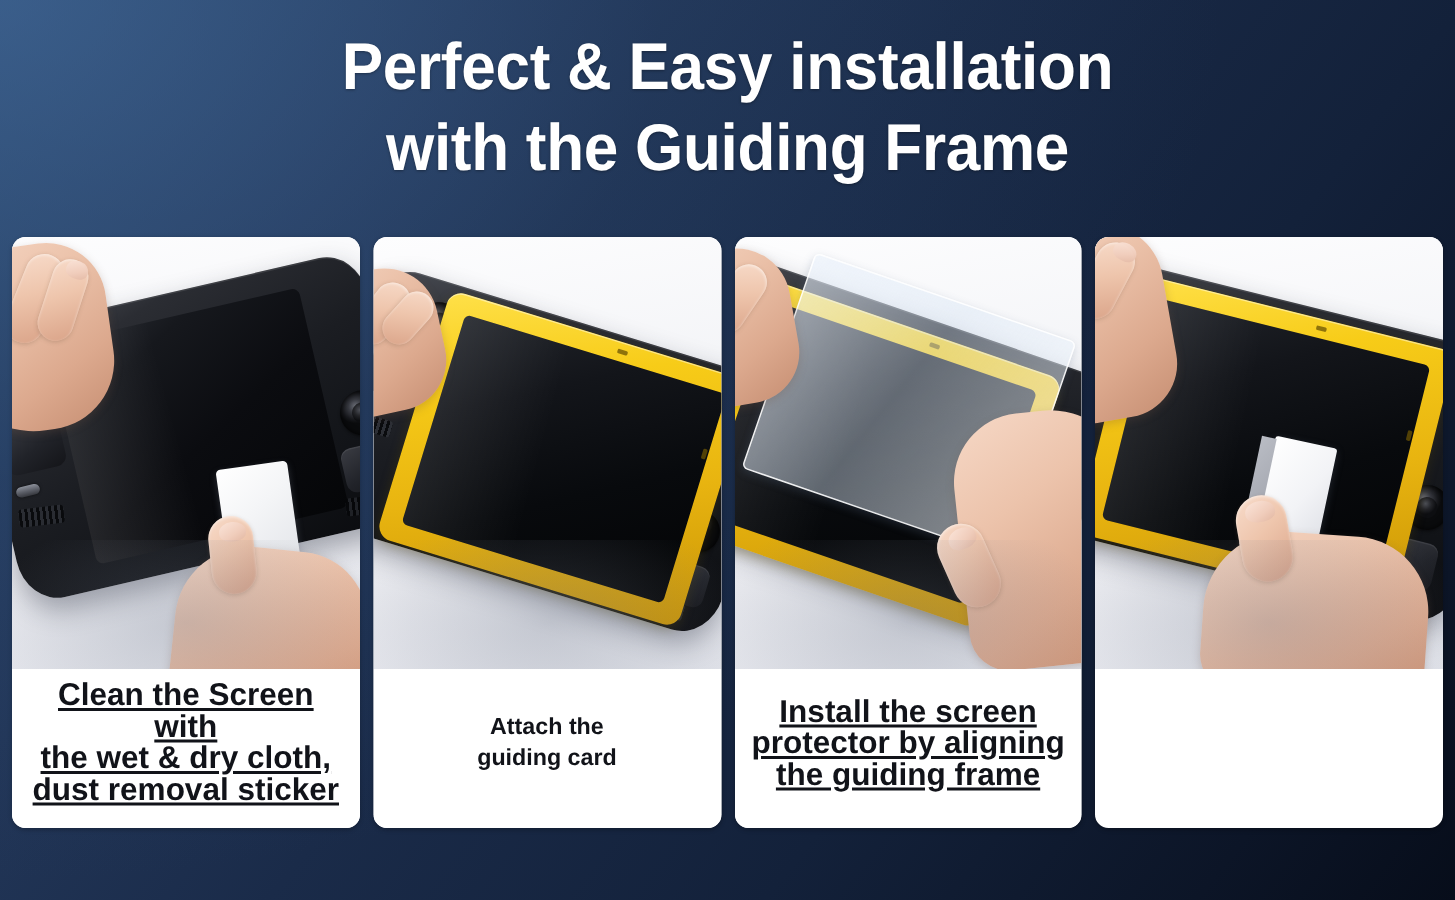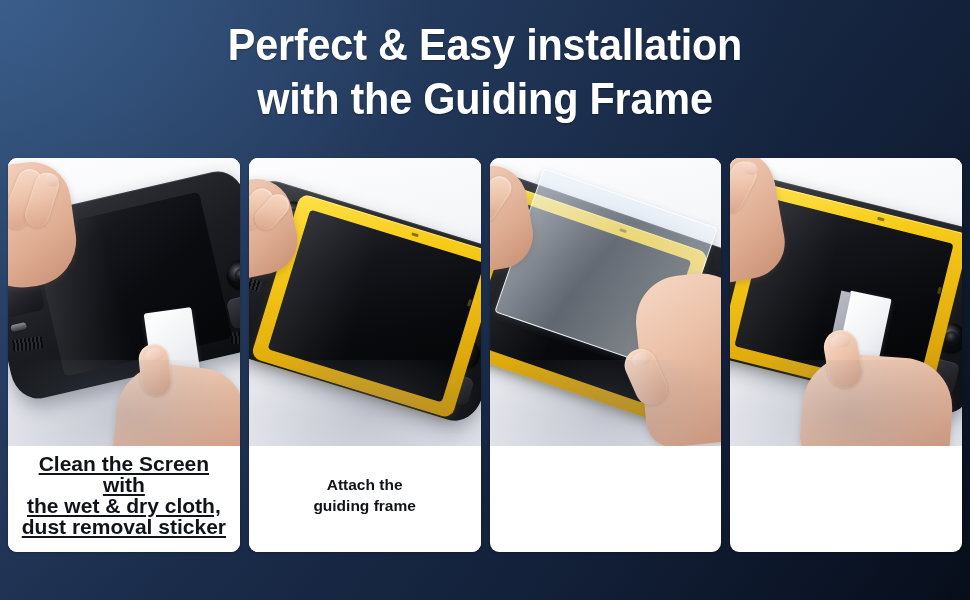--- a/index.html
+++ b/index.html
@@ -307,21 +307,21 @@
             <div class="notch" style="left:118px; top:5px;"></div>
             <div class="notch" style="left:190px; top:54px; transform:rotate(90deg);"></div>
           </div>
 
           <div class="hand" style="left:-58px; top:24px; width:104px; height:96px; border-radius:48px 36px 34px 48px; transform:rotate(-12deg);"></div>
           <div class="finger" style="left:-6px; top:28px; width:24px; height:46px; border-radius:12px; transform:rotate(38deg);"></div>
           <div class="finger" style="left:12px; top:34px; width:22px; height:40px; border-radius:11px; transform:rotate(42deg);"></div>
         </div>
       </div>
       <div class="caption">Attach the
-guiding frame</div>
+guiding card</div>
     </div>
 
     <div class="card">
       <div class="photo">
         <div class="scene">
 
           <div class="deck" style="left:-50px; top:48px; width:290px; height:180px; transform:rotate(19deg);">
             <div class="body"></div>
             <div class="stick" style="left:26px; top:16px; width:28px; height:28px;"></div>
             <div class="pad" style="left:6px; top:54px; width:38px; height:30px;"></div>
@@ -336,20 +336,23 @@
           <div class="protector" style="left:24px; top:36px; width:182px; height:150px; border-radius:4px; transform:rotate(19deg);"></div>
 
           <div class="hand" style="left:-62px; top:10px; width:102px; height:104px; border-radius:50px 36px 34px 48px; transform:rotate(-10deg);"></div>
           <div class="finger" style="left:-10px; top:16px; width:24px; height:50px; border-radius:12px; transform:rotate(34deg);"></div>
 
           <div class="hand" style="left:150px; top:116px; width:116px; height:170px; border-radius:46px 52px 30px 26px; transform:rotate(-6deg);"></div>
           <div class="finger" style="left:140px; top:190px; width:32px; height:58px; border-radius:16px; transform:rotate(-24deg);"></div>
           <div class="nail" style="left:142px; top:194px; width:19px; height:14px; transform:rotate(-24deg);"></div>
         </div>
       </div>
+      <div class="caption tall">Install the screen
+protector by aligning
+the guiding frame</div>
     </div>
 
     <div class="card">
       <div class="photo">
         <div class="scene">
 
           <div class="deck" style="left:-34px; top:42px; width:296px; height:186px; transform:rotate(14deg);">
             <div class="body"></div>
             <div class="stick" style="left:24px; top:18px; width:28px; height:28px;"></div>
             <div class="stick" style="left:248px; top:96px; width:30px; height:30px;"></div>

